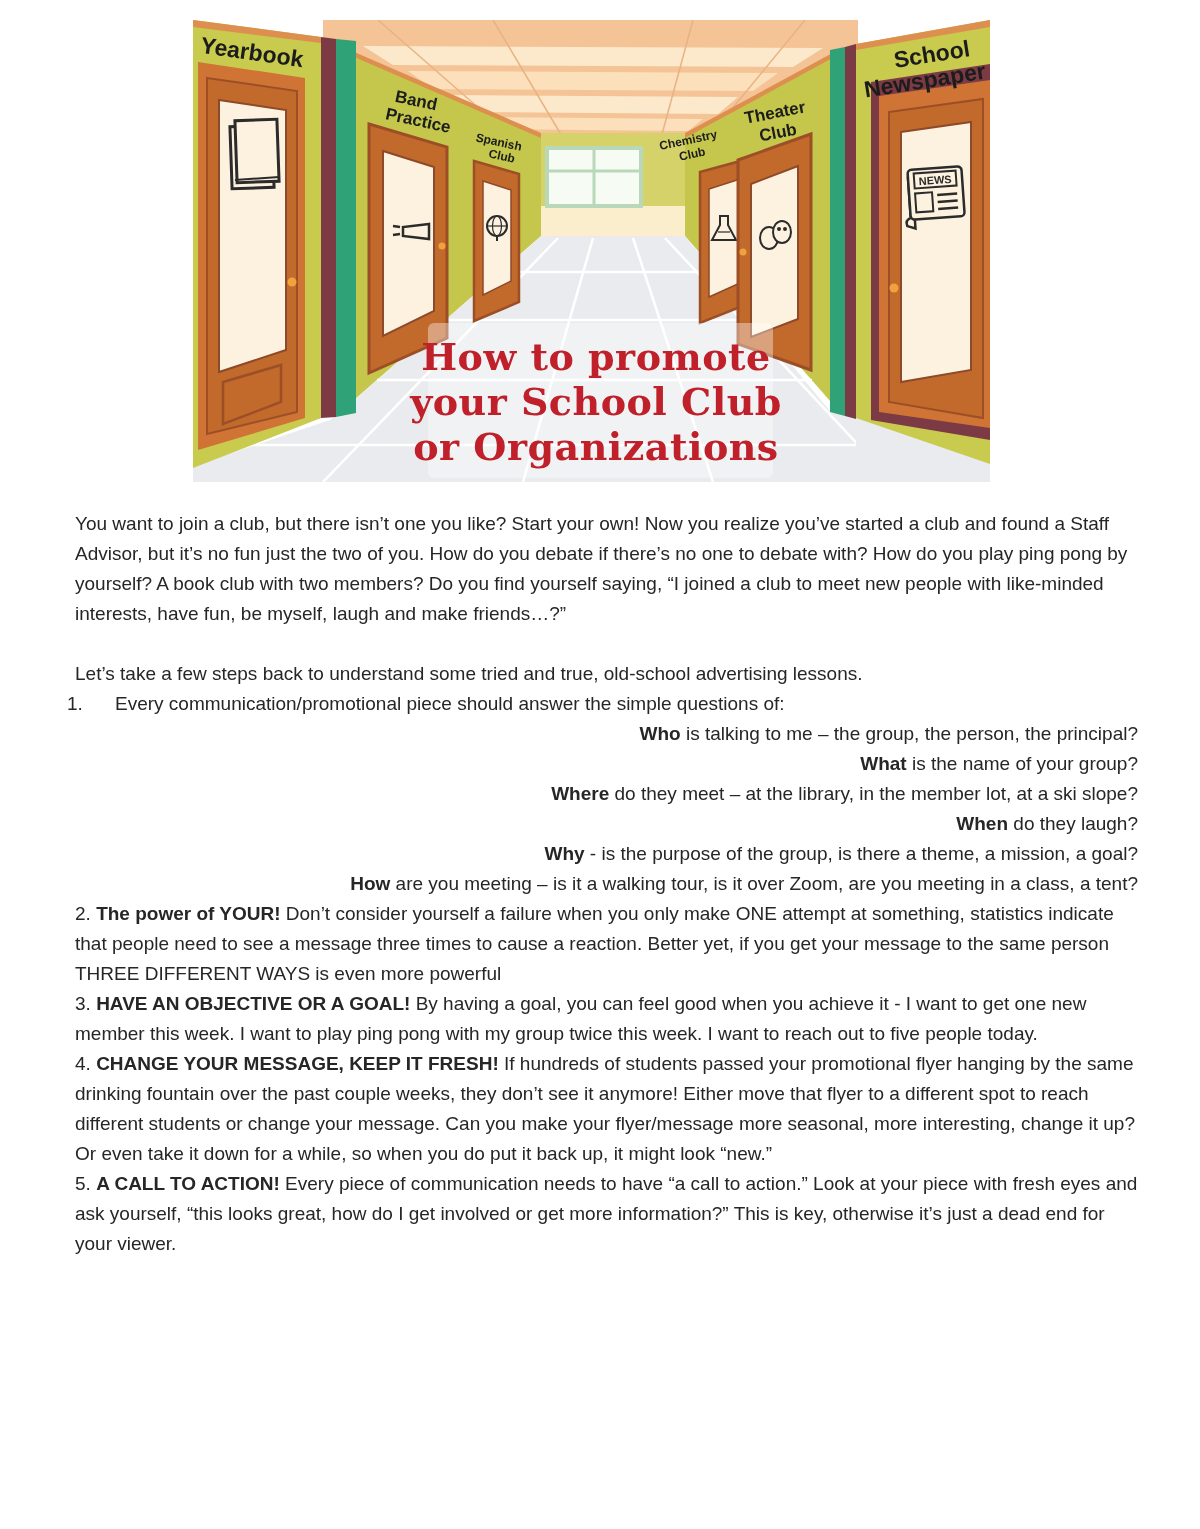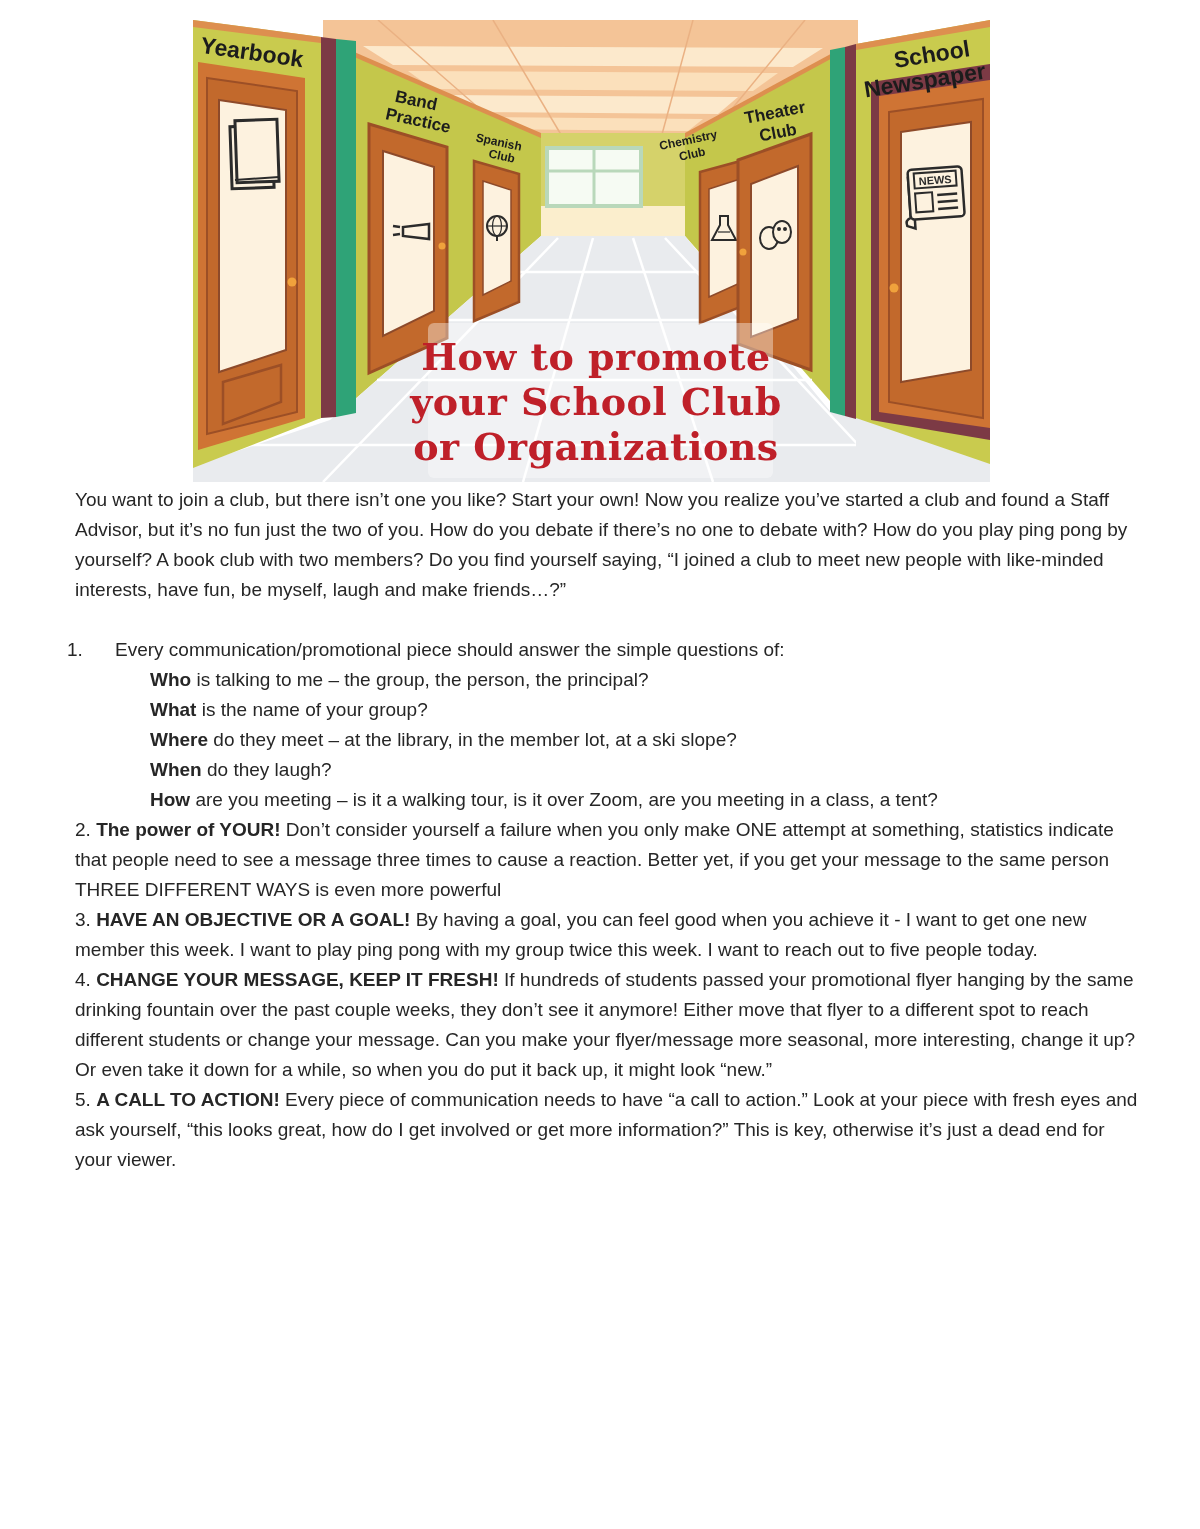--- a/index.html
+++ b/index.html
@@ -1,24 +1,24 @@
 <!DOCTYPE html>
 <html><head>
 <meta charset="utf-8">
 <style>
   html,body{margin:0;padding:0;background:#ffffff;}
   .page{position:relative;width:1200px;height:1529px;background:#ffffff;overflow:hidden;
         font-family:"Liberation Sans",sans-serif;color:#262626;}
   .hero{position:absolute;left:193px;top:20px;width:797px;height:462px;}
   .hero svg{display:block;width:797px;height:462px;}
-  .article{position:absolute;left:75px;top:485px;width:1063px;
+  .article{position:absolute;left:75px;top:509px;width:1063px;
            font-size:19px;line-height:30px;color:#262626;}
   .article p{margin:0 0 30px 0;}
   .article p.tight{margin:0;}
-  .q-line{padding-left:75px;}
+  .q-line{padding-left:75px;text-align:right;}
   .num-line{display:flex;margin-left:-8px;}
   .num-line .num{width:48px;flex:0 0 48px;}
   b{font-weight:700;}
   .doorlabel{font-family:"Liberation Sans",sans-serif;font-weight:700;fill:#1c1c1c;}
   .titleline{font-family:"DejaVu Serif","Liberation Serif",serif;font-weight:700;letter-spacing:.5px;}
 </style>
 </head>
 <body>
 
 <div class="page">
@@ -184,30 +184,32 @@
         <rect x="235" y="303" width="345" height="155" rx="6" fill="rgba(255,255,255,0.38)"></rect>
         <text class="titleline" x="403" y="350" font-size="38" text-anchor="middle" fill="#bf2029">How to promote</text>
         <text class="titleline" x="403" y="395" font-size="38" text-anchor="middle" fill="#bf2029">your School Club</text>
         <text class="titleline" x="403" y="440" font-size="38" text-anchor="middle" fill="#bf2029">or Organizations</text>
       </g>
     </svg>
   </div>
 
   <div class="article">
     <p><span>You want to join a club, but there isn’t one you like? Start your own! Now you realize you’ve started a club and found a Staff Advisor, but it’s no fun just the two of you. How do you debate if there’s no one to debate with? How do you play ping pong by yourself? A book club with two members? Do you find yourself saying, “I joined a club to meet new people with like-minded interests, have fun, be myself, laugh and make friends…?”</span></p>
+    <p class="tight"><span>Let’s take a few steps back to understand some tried and true, old-school advertising lessons.</span></p>
 
     <div class="num-line">
       <span class="num">1.</span>
       <span><span>Every communication/promotional piece should answer the simple questions of:</span></span>
     </div>
 
     <div class="q-line"><b>Who</b><span> is talking to me – the group, the person, the principal?</span></div>
     <div class="q-line"><b>What</b><span> is the name of your group?</span></div>
     <div class="q-line"><b>Where</b><span> do they meet – at the library, in the member lot, at a ski slope?</span></div>
     <div class="q-line"><b>When</b><span> do they laugh?</span></div>
+    <div class="q-line"><b>Why</b><span> - is the purpose of the group, is there a theme, a mission, a goal?</span></div>
     <div class="q-line"><b>How</b><span> are you meeting – is it a walking tour, is it over Zoom, are you meeting in a class, a tent?</span></div>
 
     <p class="tight"><span>2. </span><b>The power of YOUR!</b><span> Don’t consider yourself a failure when you only make ONE attempt at something, statistics indicate that people need to see a message three  times to cause a reaction. Better yet, if you get your message to the same person THREE DIFFERENT WAYS is even more powerful</span></p>
     <p class="tight"><span>3. </span><b>HAVE AN OBJECTIVE OR A GOAL!</b><span> By having a goal, you can feel good when you achieve it - I want to get one new member this week. I want to play ping pong with my group twice this week. I want to reach out to five people today.</span></p>
     <p class="tight"><span>4. </span><b>CHANGE YOUR MESSAGE, KEEP IT FRESH!</b><span> If hundreds of students passed your promotional flyer hanging by the same drinking fountain over the past couple weeks, they don’t see it anymore! Either move that flyer to a different spot to reach different students or change your message. Can you make your flyer/message more seasonal, more interesting, change it up? Or even take it down for a while, so when you do put it back up, it might look “new.”</span></p>
     <p class="tight"><span>5. </span><b>A CALL TO ACTION!</b><span> Every piece of communication needs to have “a call to action.” Look at your piece with fresh eyes and ask yourself, “this looks great, how do I get involved or get more information?” This is key, otherwise it’s just a dead end for your viewer.</span></p>
   </div>
 
 </div>
 

